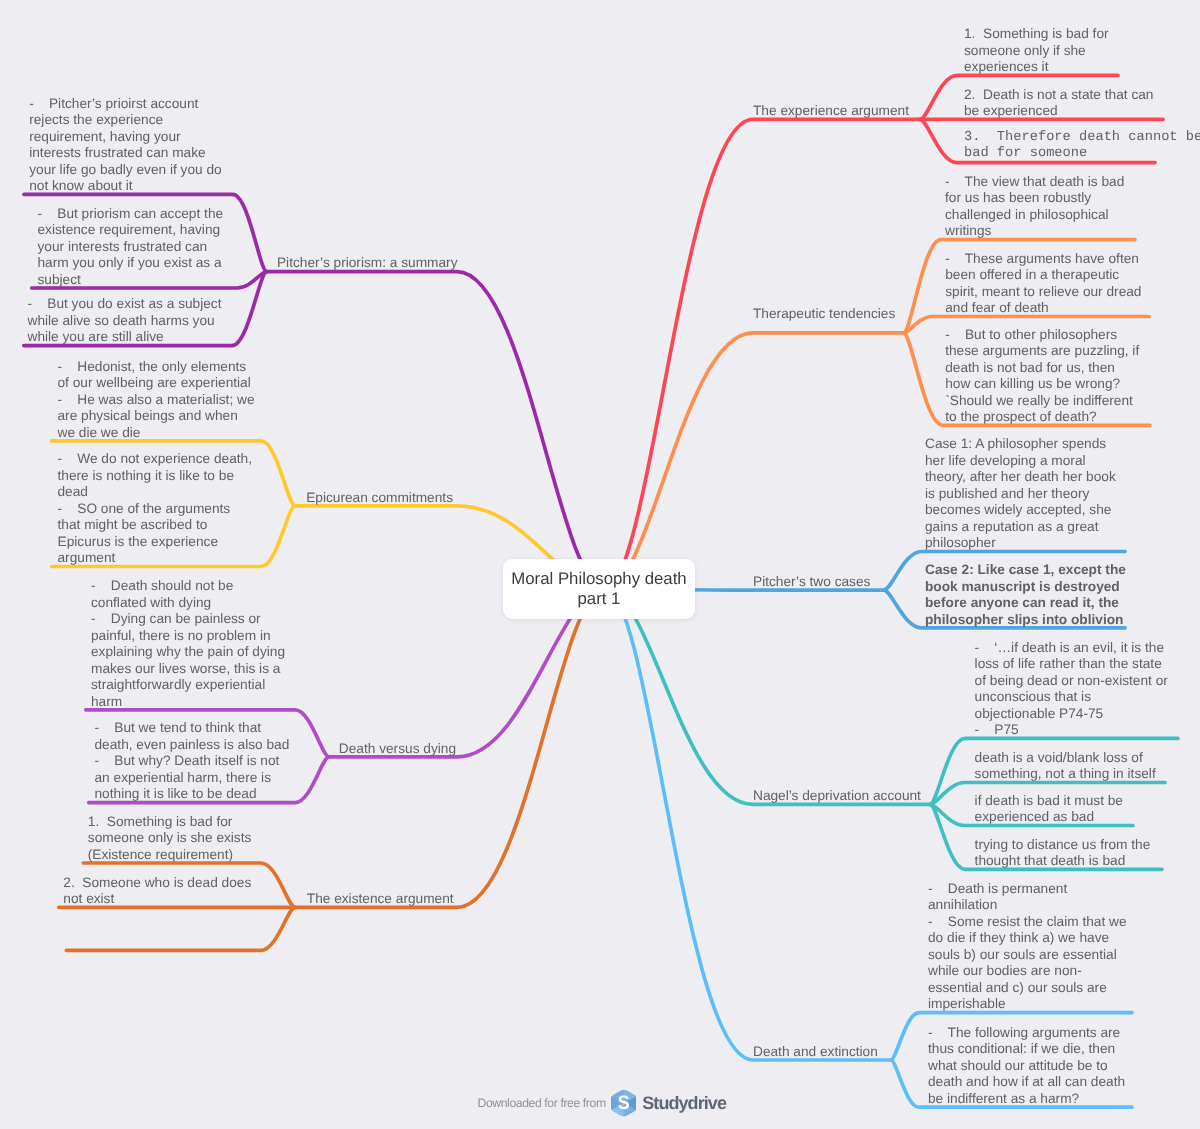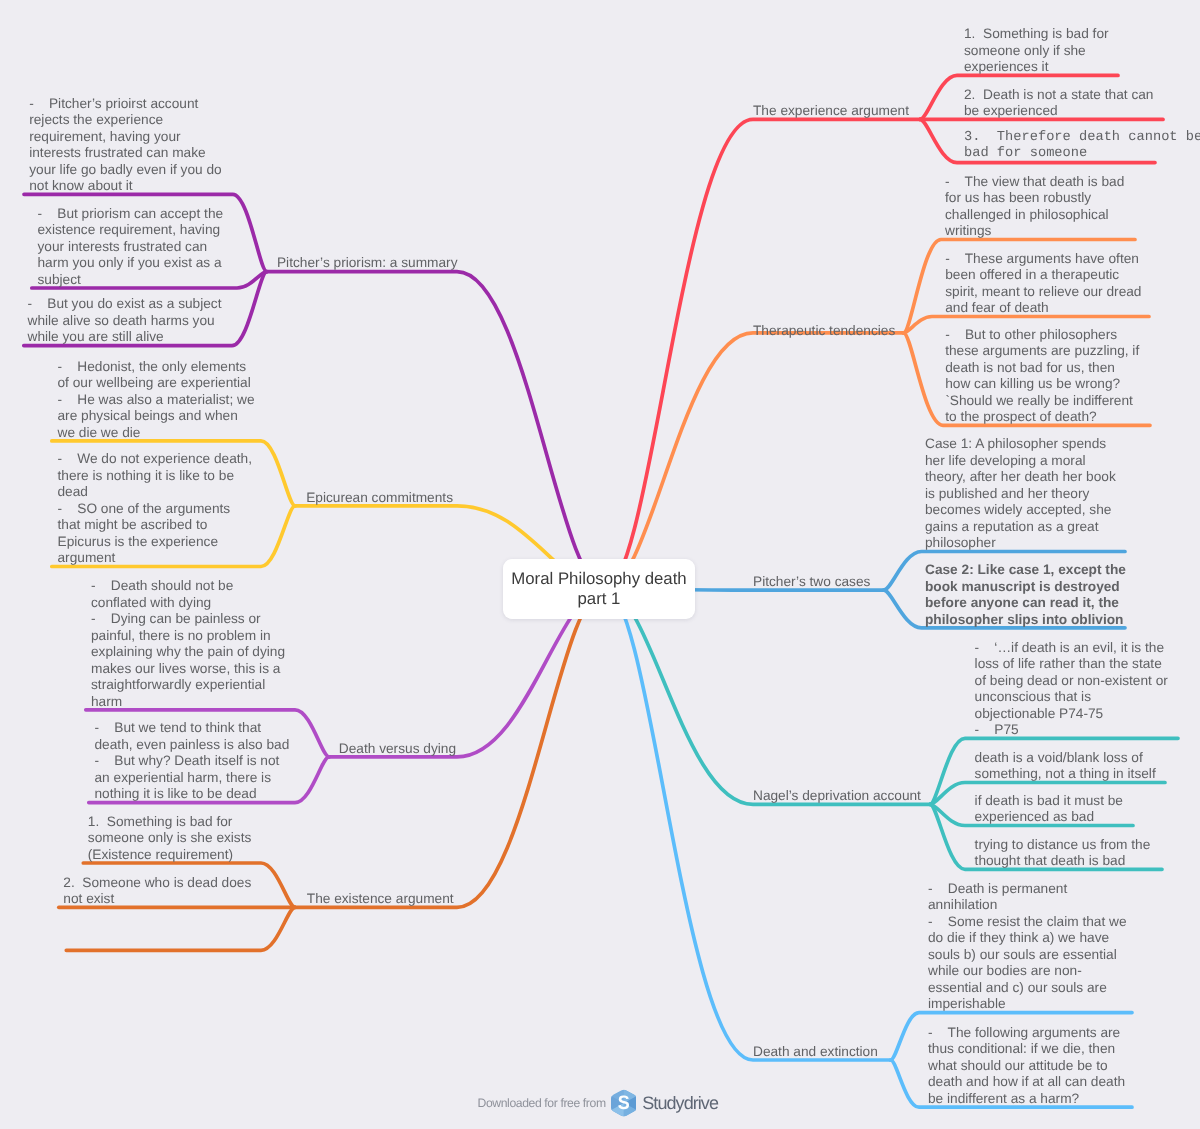--- a/index.html
+++ b/index.html
@@ -9,21 +9,21 @@
 #links{position:absolute;left:0;top:0;width:1200px;height:1129px;}
 .leaf{position:absolute;font-size:13.7px;line-height:16.5px;color:#616265;white-space:pre;}
 .blabel{position:absolute;font-size:13.7px;line-height:16.5px;color:#616265;white-space:nowrap;}
 #central{position:absolute;left:503px;top:558.5px;width:192px;height:60.5px;background:#fff;
   border-radius:9px;box-shadow:0 1px 4px rgba(62,62,96,.13);
   display:flex;flex-direction:column;align-items:center;justify-content:center;
   font-size:16.8px;line-height:19.85px;color:#3c3c3c;text-align:center;}
 #footer{position:absolute;left:477.5px;top:1092px;height:22px;display:flex;align-items:center;}
 #footer .dl{font-size:12.2px;letter-spacing:-0.39px;color:#8f929b;line-height:22px;}
 #footer .logo{width:25.6px;height:28.2px;margin:0 6px 0 5px;display:block;}
-#footer .brand{font-size:18px;font-weight:normal;letter-spacing:-0.93px;color:#5f6775;line-height:22px;}
+#footer .brand{font-size:18px;font-weight:bold;letter-spacing:-0.93px;color:#5f6775;line-height:22px;}
 </style>
 </head>
 <body>
 
 <div id="stage">
   <svg id="links" viewBox="0 0 1200 1129">
       <path d="M 605,589 C 650.88,589 683.44,119.4 753,119.4 L 920,119.4" stroke="#fd4655" fill="none" stroke-width="3.7" stroke-linecap="round" stroke-linejoin="round"></path>
       <path d="M 920,119.4 C 927.77,119.4 939.61,75.4 957,75.4 L 1118,75.4" stroke="#fd4655" fill="none" stroke-width="3.7" stroke-linecap="round" stroke-linejoin="round"></path>
       <path d="M 920,119.4 L 1163,119.4" stroke="#fd4655" fill="none" stroke-width="3.7" stroke-linecap="round" stroke-linejoin="round"></path>
       <path d="M 920,119.4 C 927.77,119.4 939.61,162.6 957,162.6 L 1155,162.6" stroke="#fd4655" fill="none" stroke-width="3.7" stroke-linecap="round" stroke-linejoin="round"></path>
@@ -78,21 +78,21 @@
         <path d="M25.6 28.2 L51.2 42.3 L25.6 56.4 Z" fill="#76b0e0"></path>
       </g>
       <text x="25.6" y="39.4" font-family="Liberation Sans, sans-serif" font-size="39" font-weight="bold" fill="#fdfefe" text-anchor="middle" transform="translate(25.6,0) scale(0.92,1) translate(-25.6,0)">S</text>
     </svg>
     <span class="brand">Studydrive</span>
   </div>
 <div class="blabel" style="left: 753px; top: 103.15px;">The experience argument</div>
     <div class="leaf" style="left: 964px; top: 26.15px;"><div>1.  Something is bad for</div><div>someone only if she</div><div>experiences it</div></div>
     <div class="leaf" style="left: 964px; top: 86.65px;"><div>2.  Death is not a state that can</div><div>be experienced</div></div>
     <div class="leaf" style="left: 964px; top: 129.85px; font-family: Liberation Mono, monospace;"><div>3.  Therefore death cannot be</div><div>bad for someone</div></div>
-    <div class="blabel" style="left: 753px; top: 323px;">Therapeutic tendencies</div>
+    <div class="blabel" style="left: 753px; top: 306px;">Therapeutic tendencies</div>
     <div class="leaf" style="left: 933px; top: 173.75px; margin-left: 12px;"><div>-    The view that death is bad</div><div>for us has been robustly</div><div>challenged in philosophical</div><div>writings</div></div>
     <div class="leaf" style="left: 945.2px; top: 250.75px;"><div>-    These arguments have often</div><div>been offered in a therapeutic</div><div>spirit, meant to relieve our dread</div><div>and fear of death</div></div>
     <div class="leaf" style="left: 945.2px; top: 326.55px;"><div>-    But to other philosophers</div><div>these arguments are puzzling, if</div><div>death is not bad for us, then</div><div>how can killing us be wrong?</div><div>`Should we really be indifferent</div><div>to the prospect of death?</div></div>
     <div class="blabel" style="left: 753px; top: 573.95px;">Pitcher’s two cases</div>
     <div class="leaf" style="left: 925px; top: 436.25px;"><div>Case 1: A philosopher spends</div><div>her life developing a moral</div><div>theory, after her death her book</div><div>is published and her theory</div><div>becomes widely accepted, she</div><div>gains a reputation as a great</div><div>philosopher</div></div>
     <div class="leaf" style="left: 925px; top: 562.05px; font-weight: bold;"><div>Case 2: Like case 1, except the</div><div>book manuscript is destroyed</div><div>before anyone can read it, the</div><div>philosopher slips into oblivion</div></div>
     <div class="blabel" style="left: 753px; top: 788.05px;">Nagel’s deprivation account</div>
     <div class="leaf" style="left: 974.6px; top: 639.55px;"><div>-    ‘…if death is an evil, it is the</div><div>loss of life rather than the state</div><div>of being dead or non-existent or</div><div>unconscious that is</div><div>objectionable P74-75</div><div>-    P75</div></div>
     <div class="leaf" style="left: 974.6px; top: 749.75px;"><div>death is a void/blank loss of</div><div>something, not a thing in itself</div></div>
     <div class="leaf" style="left: 974.6px; top: 792.75px;"><div>if death is bad it must be</div><div>experienced as bad</div></div>

